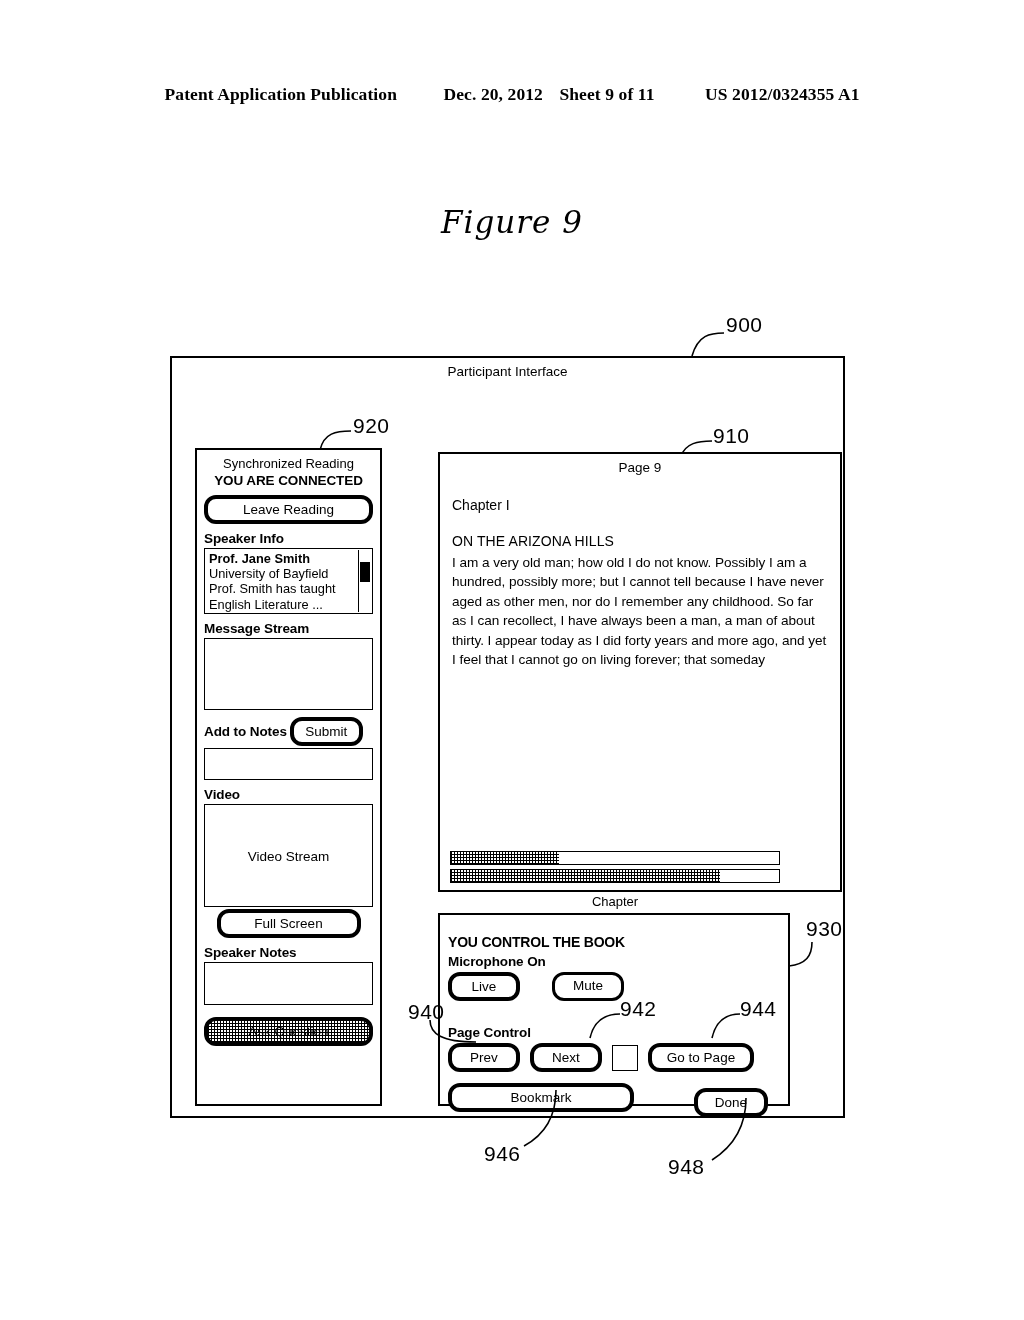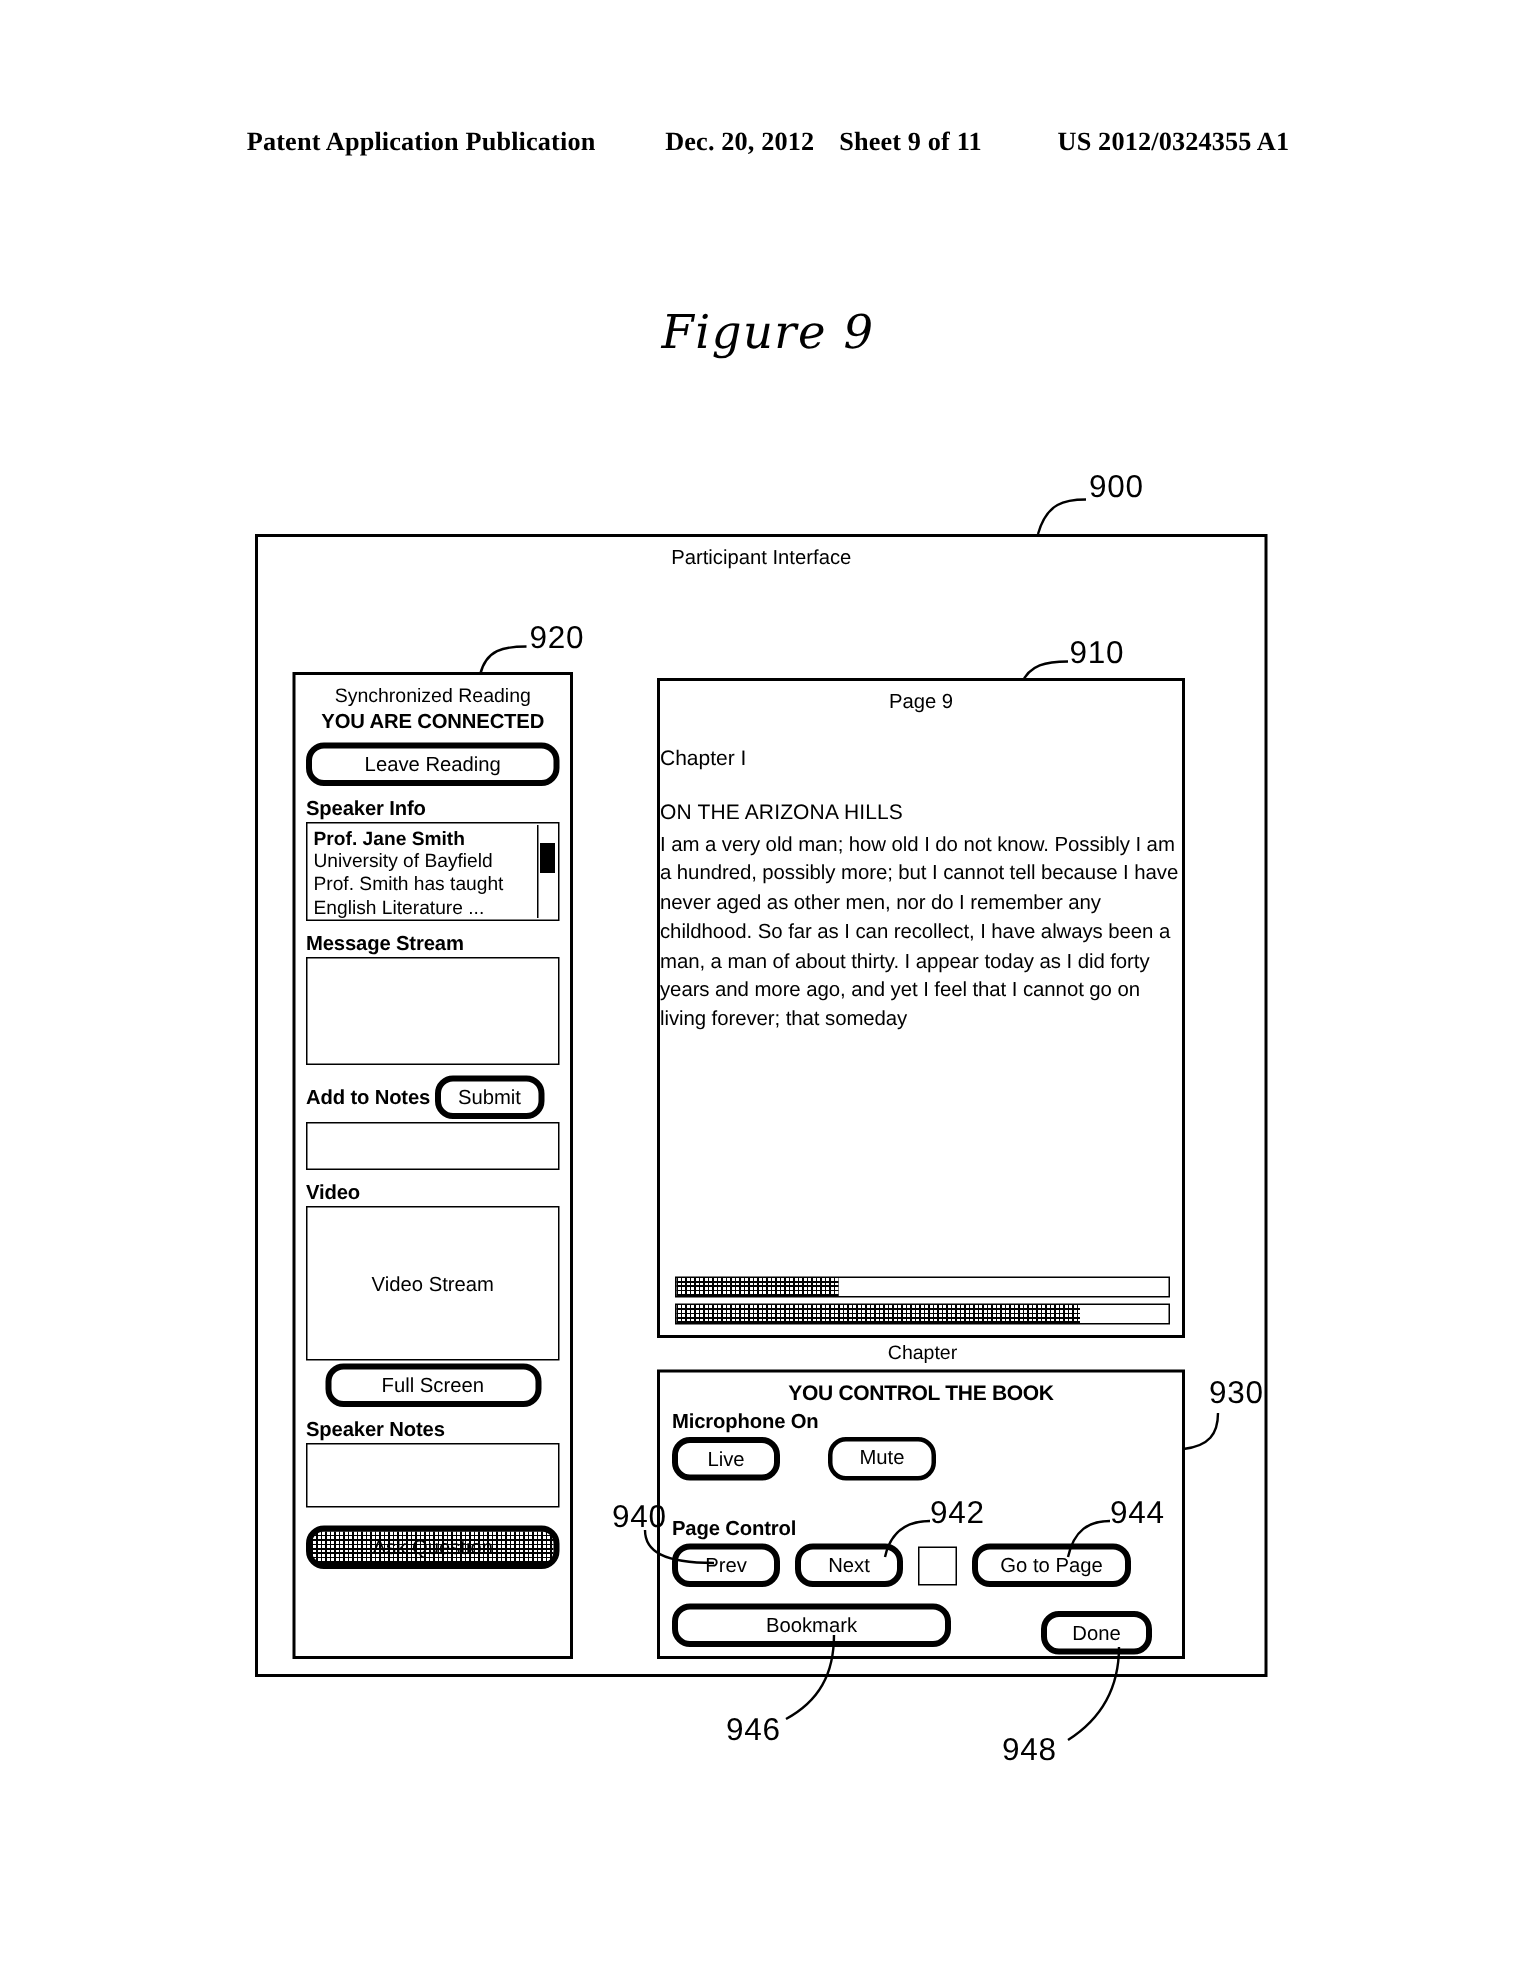--- a/index.html
+++ b/index.html
@@ -194,25 +194,25 @@
   }
   .ask-question-btn {
     width: 100%;
     margin-top: 12px;
   }
 
   
   .reading-pane {
     position: absolute;
     left: 438px; top: 452px;
-    width: 352px; height: 440px;
+    width: 404px; height: 440px;
     border: 2px solid #000;
     box-sizing: border-box;
     background: #fff;
-    padding: 6px 0;
+    padding: 6px 12px;
   }
   .page-number {
     text-align: center;
     font-size: 13.5px;
     margin-bottom: 22px;
   }
   .chapter-line { font-size: 14px; margin-bottom: 20px; }
   .chapter-title { font-size: 14px; margin-bottom: 4px; letter-spacing: 0.1px; }
   .body-text {
     font-size: 13.6px;
@@ -256,25 +256,26 @@
   .control-panel {
     position: absolute;
     left: 438px; top: 913px;
     width: 352px; height: 193px;
     border: 2px solid #000;
     box-sizing: border-box;
     background: #fff;
     padding: 5px 8px;
   }
   .control-title {
-    text-align: center;
+    text-align: left;
     font-size: 14px;
     font-weight: bold;
     letter-spacing: -0.2px;
     margin-bottom: 4px;
+    margin-top: 14px;
   }
   .ctrl-label {
     font-size: 13.5px;
     font-weight: bold;
     letter-spacing: -0.1px;
   }
   .mic-row { margin-top: 3px; display: flex; gap: 32px; }
   .mic-row .pill { width: 72px; }
 
   .page-ctrl-head { margin-top: 24px; }

